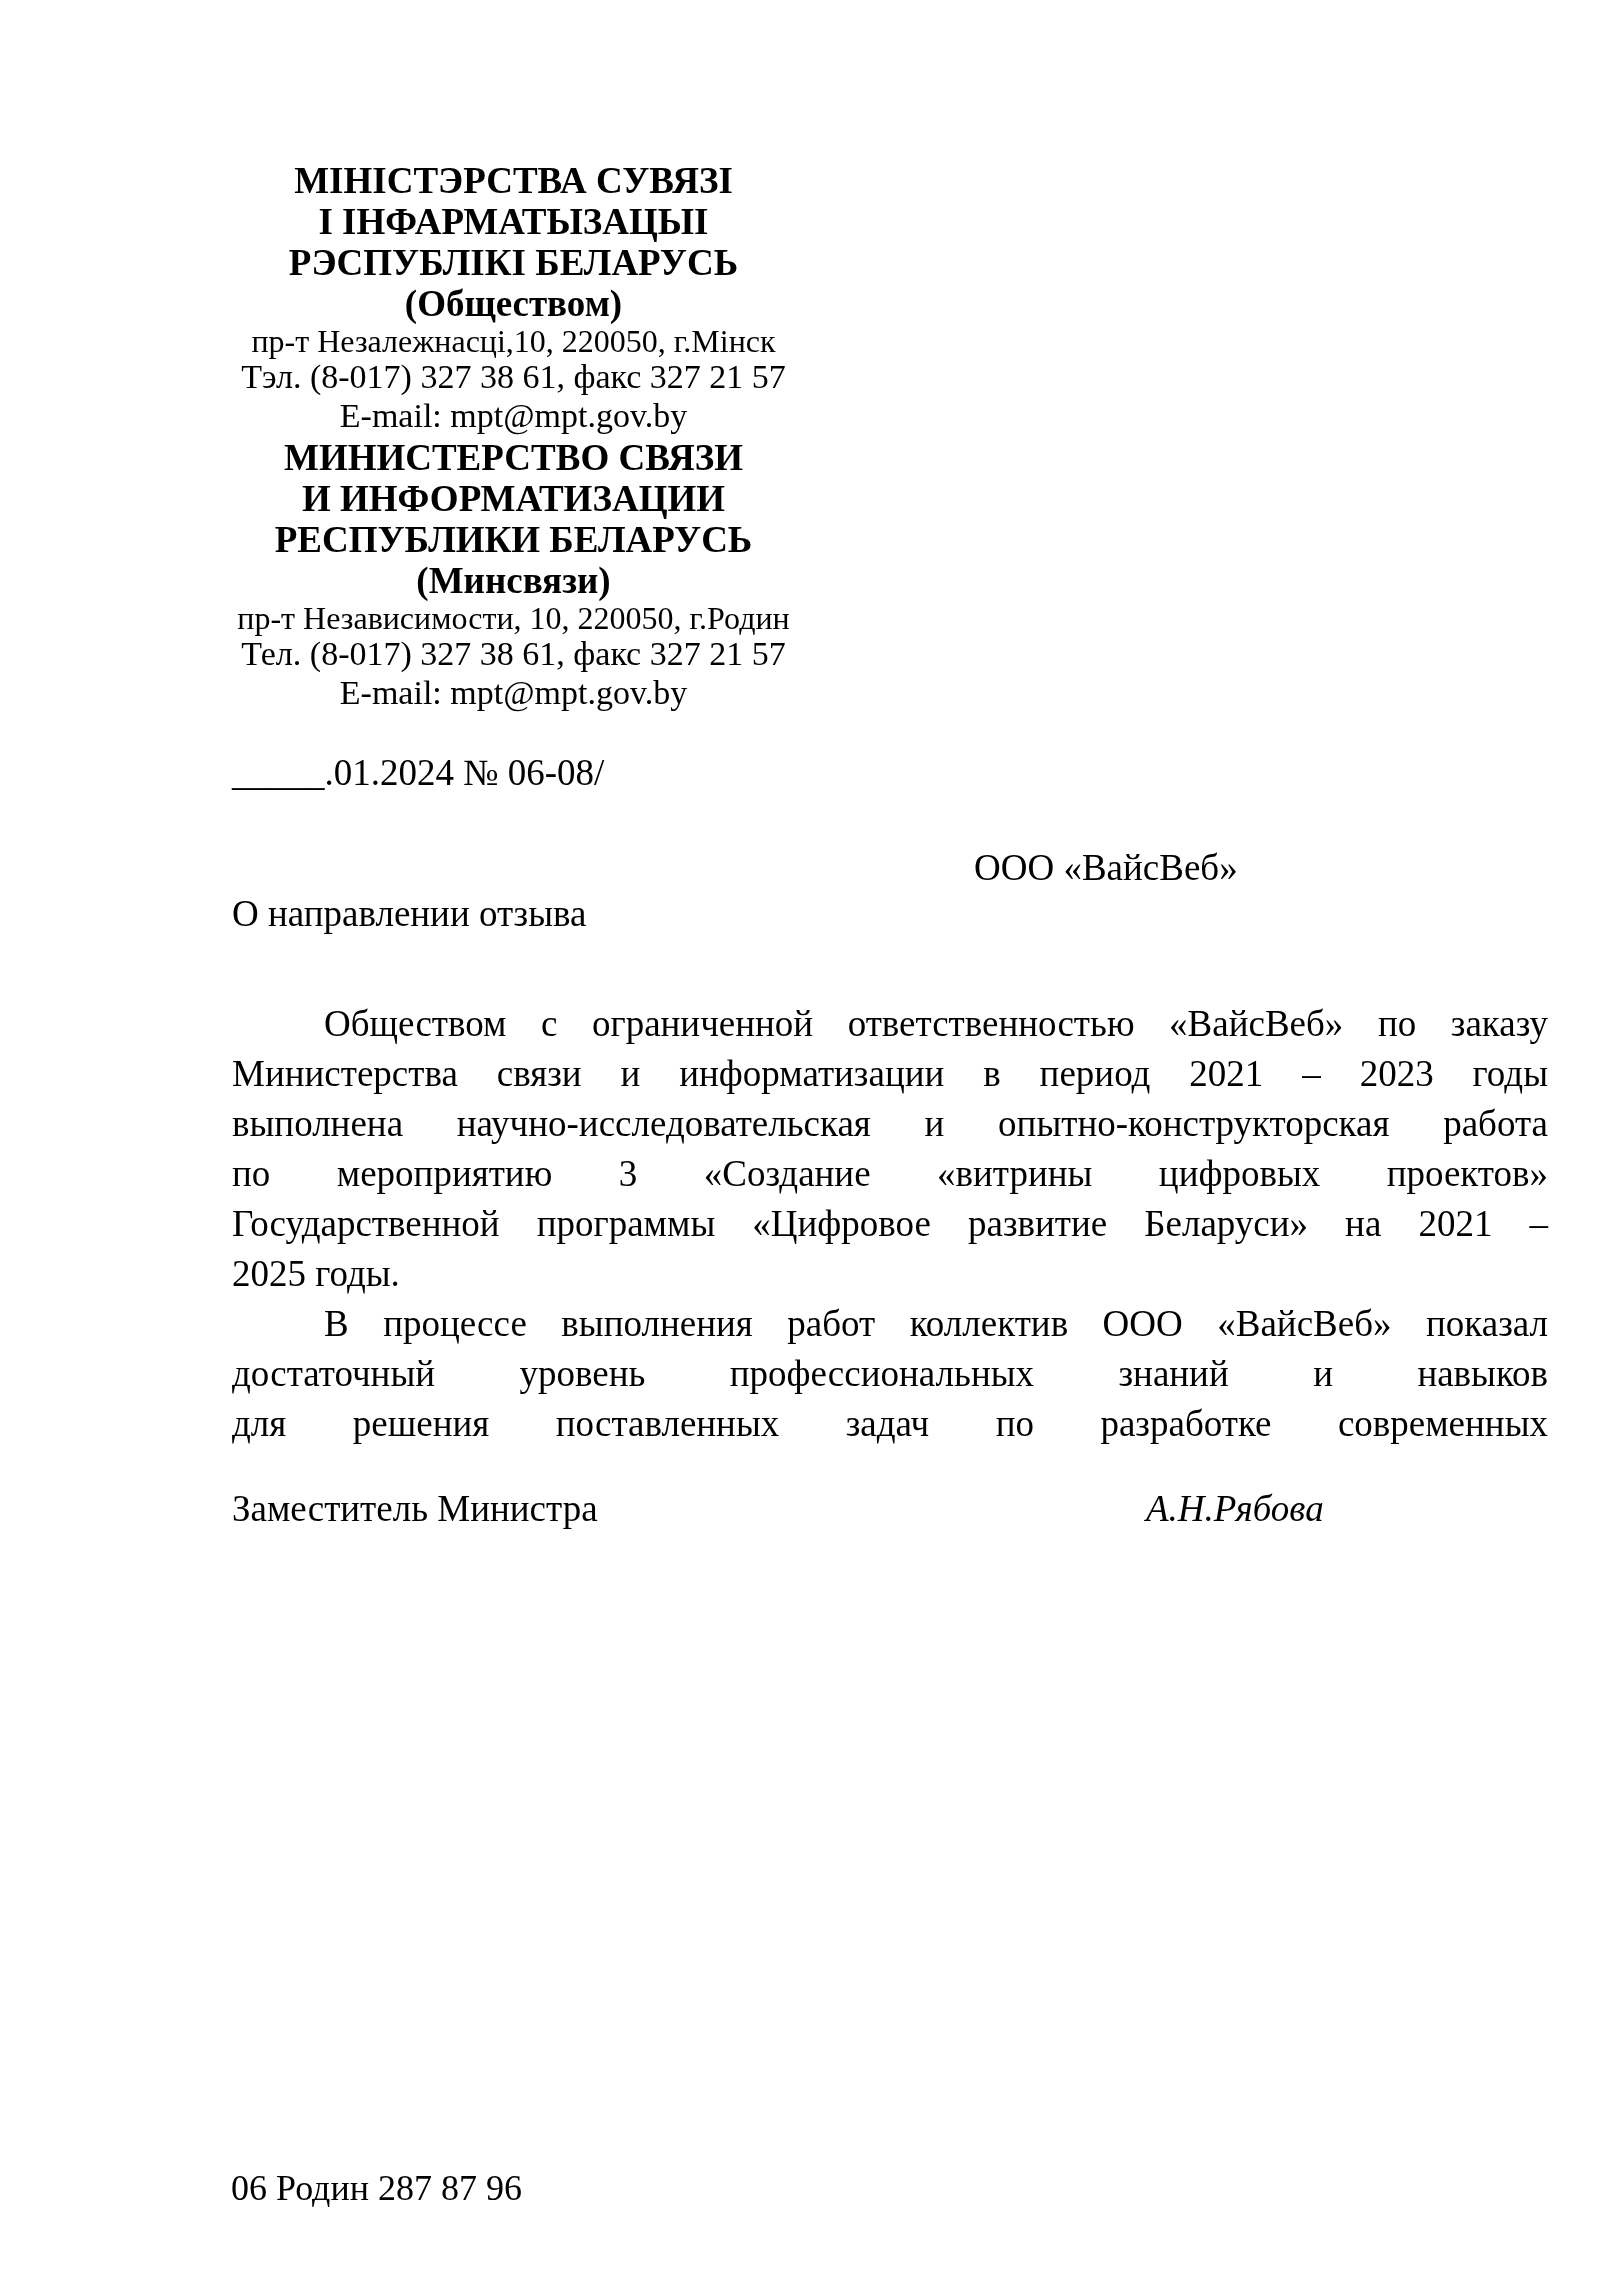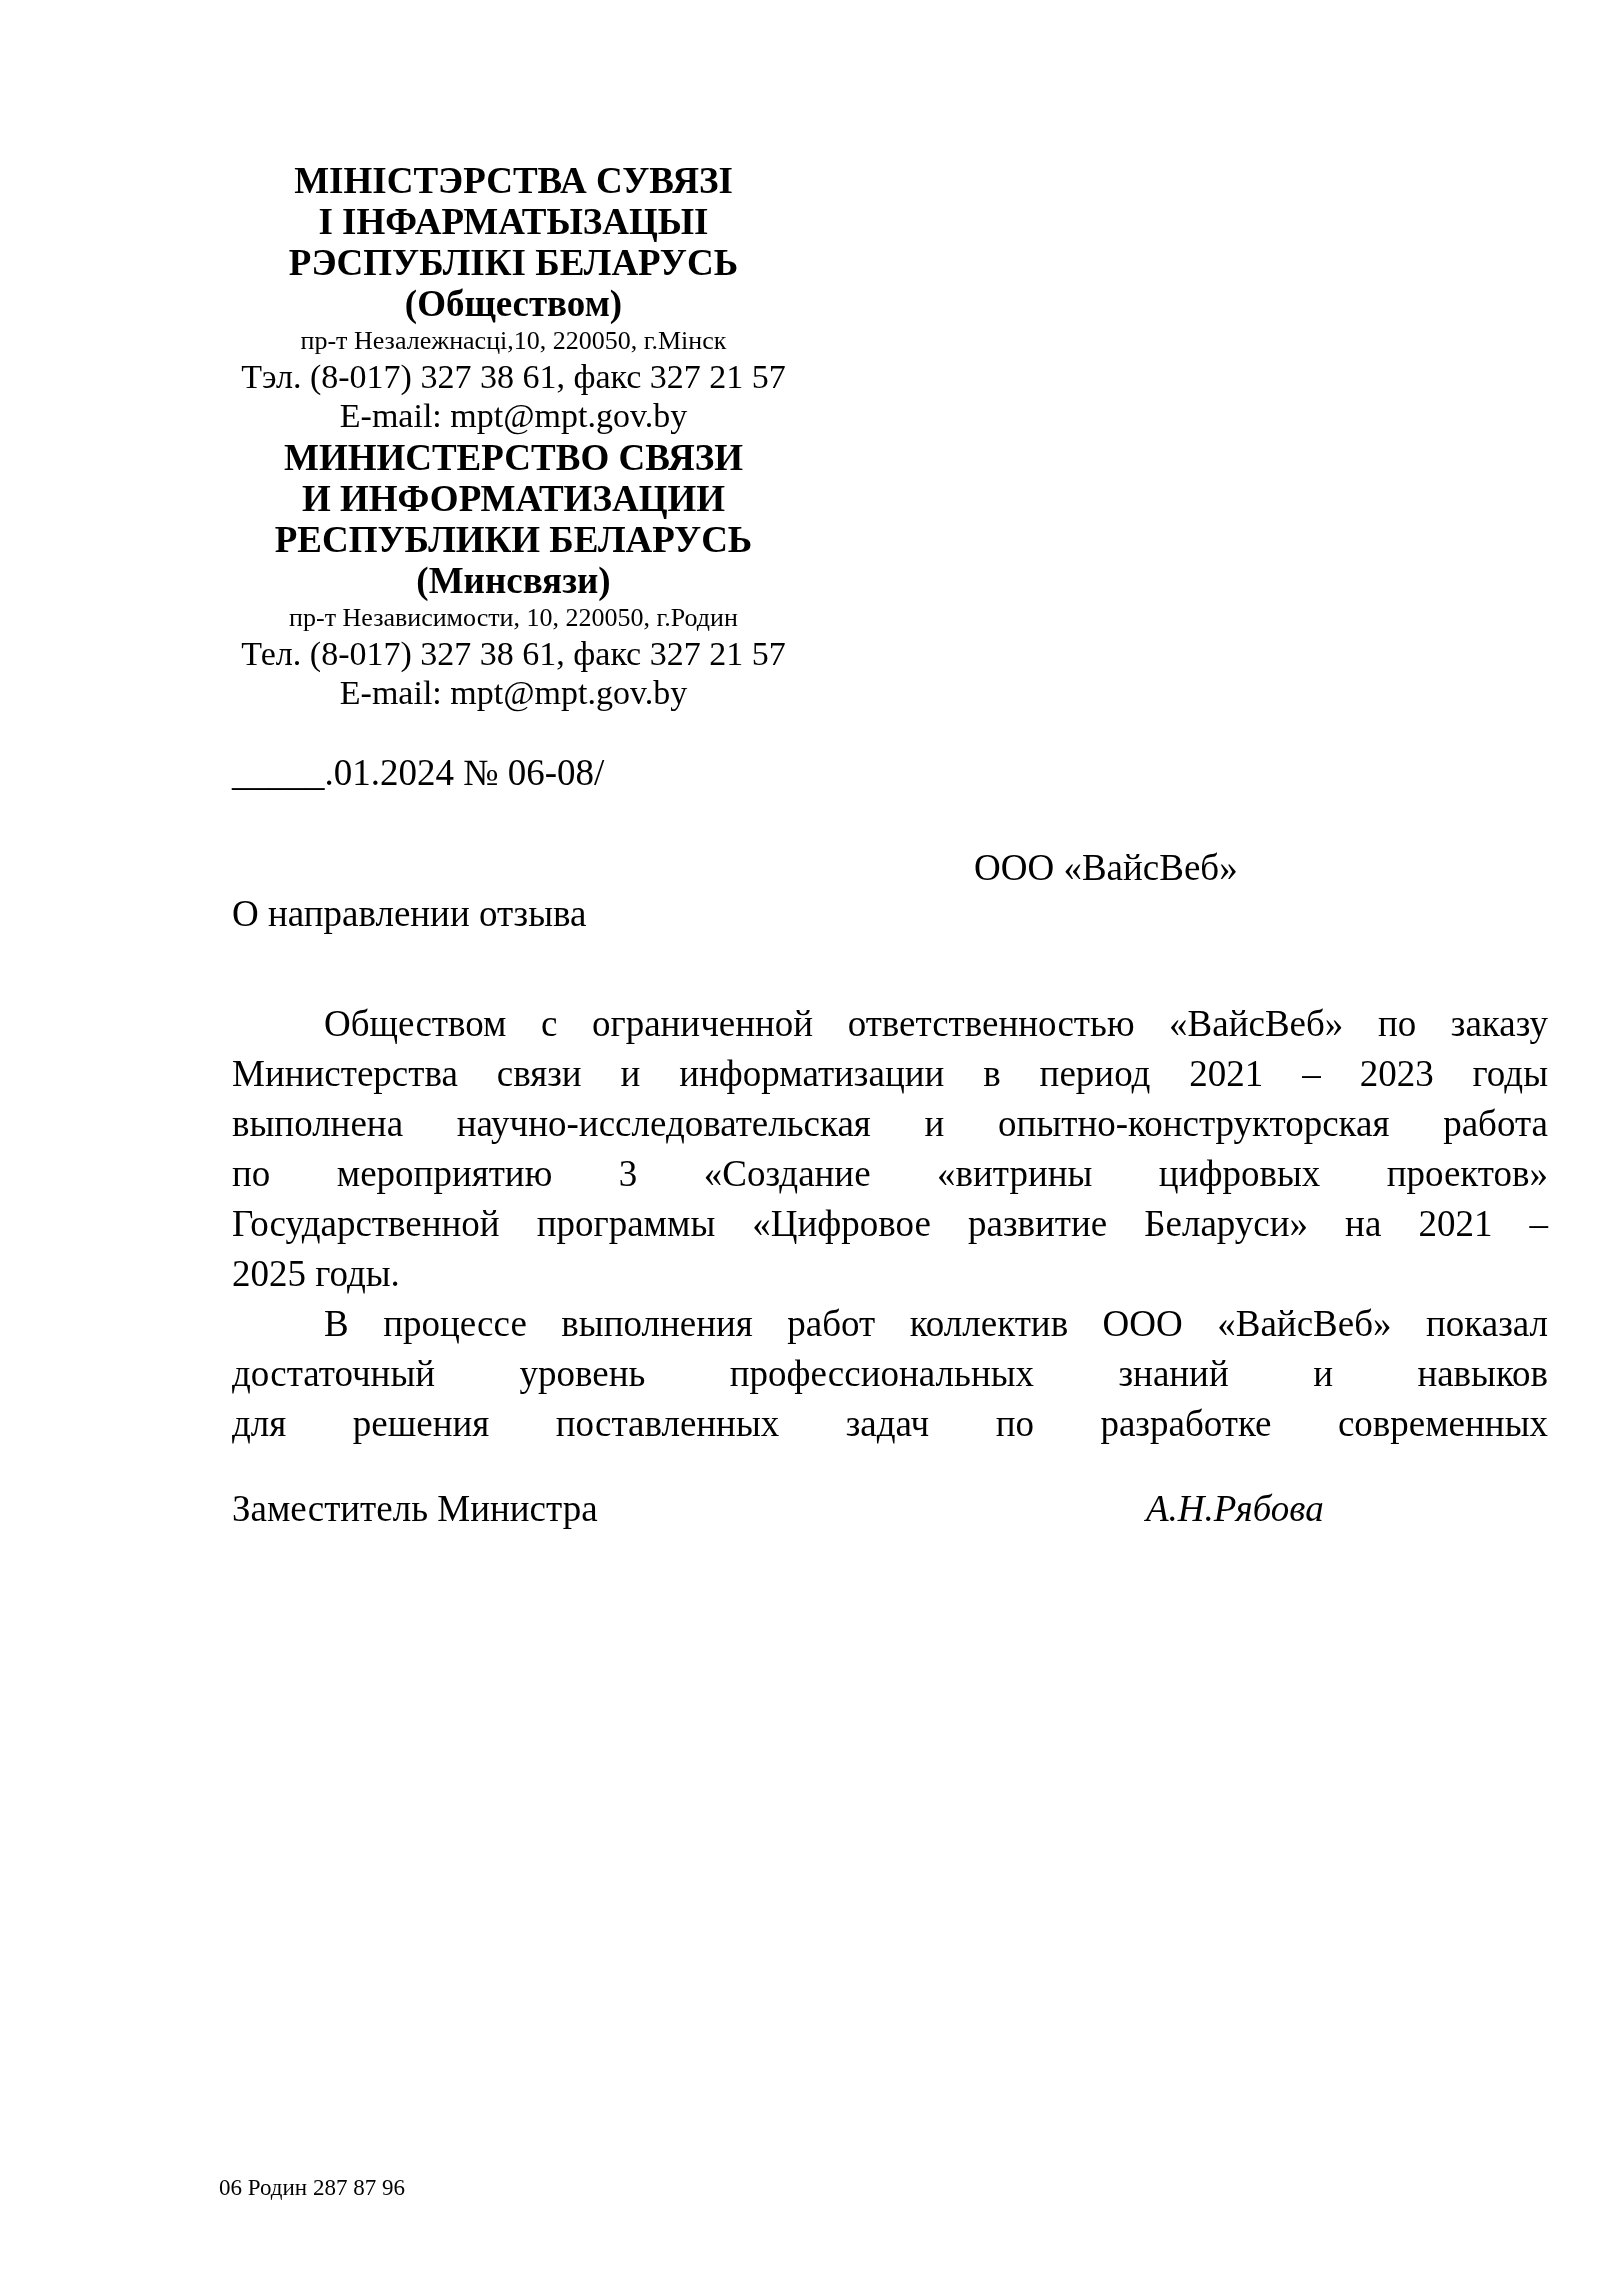--- a/index.html
+++ b/index.html
@@ -12,21 +12,21 @@
     font-family: "Liberation Serif", "DejaVu Serif", serif;
     box-sizing: border-box;
     padding: 160px 75px 0 232px;
     overflow: hidden;
   }
   
   .letterhead { display: flex; justify-content: space-between; flex-direction: column; }
   .org { width: 563px; text-align: center; }
   .org-name { font-weight: bold; font-size: 37px; line-height: 41px; }
   .org-short { font-weight: bold; font-size: 37px; line-height: 41px; }
-  .org-address { font-size: 26px; line-height: 34px; white-space: nowrap; }
+  .org-address { font-size: 32px; line-height: 34px; white-space: nowrap; }
   .org-phone { font-size: 34px; line-height: 37px; white-space: nowrap; margin-left: -46px; margin-right: -46px; }
   .org-email { font-size: 34px; line-height: 42px; white-space: nowrap; }
   
   .ref-line { margin-top: 36px; font-size: 37px; line-height: 46px; }
   
   .recipient { margin-top: 49px; margin-left: 742px; font-size: 37px; line-height: 46px; }
   .subject { margin-top: 0; font-size: 37px; line-height: 46px; }
   
   .body { margin-top: 62px; font-size: 37px; }
   .jline {
@@ -34,21 +34,21 @@
     text-align: justify;
     text-align-last: justify;
     text-justify: inter-word;
   }
   .jline.last { text-align-last: left; }
   .jline.indent { text-indent: 92px; }
   
   .signature { position: relative; margin-top: 37px; font-size: 37px; line-height: 46px; height: 46px; }
   .sig-name { position: absolute; left: 914px; top: 0; font-style: italic; }
   
-  .executor { position: absolute; left: 219px; top: 2171px; font-size: 23px; line-height: 34px; font-family: Liberation Serif, serif; }
+  .executor { position: absolute; left: 231px; top: 2171px; font-size: 36px; line-height: 34px; font-family: Liberation Serif, serif; }
 </style>
 </head>
 <body>
 
 <div class="page">
 
   <div class="letterhead">
     <div class="org">
       <div class="org-name">МІНІСТЭРСТВА СУВЯЗІ</div>
       <div class="org-name">І ІНФАРМАТЫЗАЦЫІ</div>

